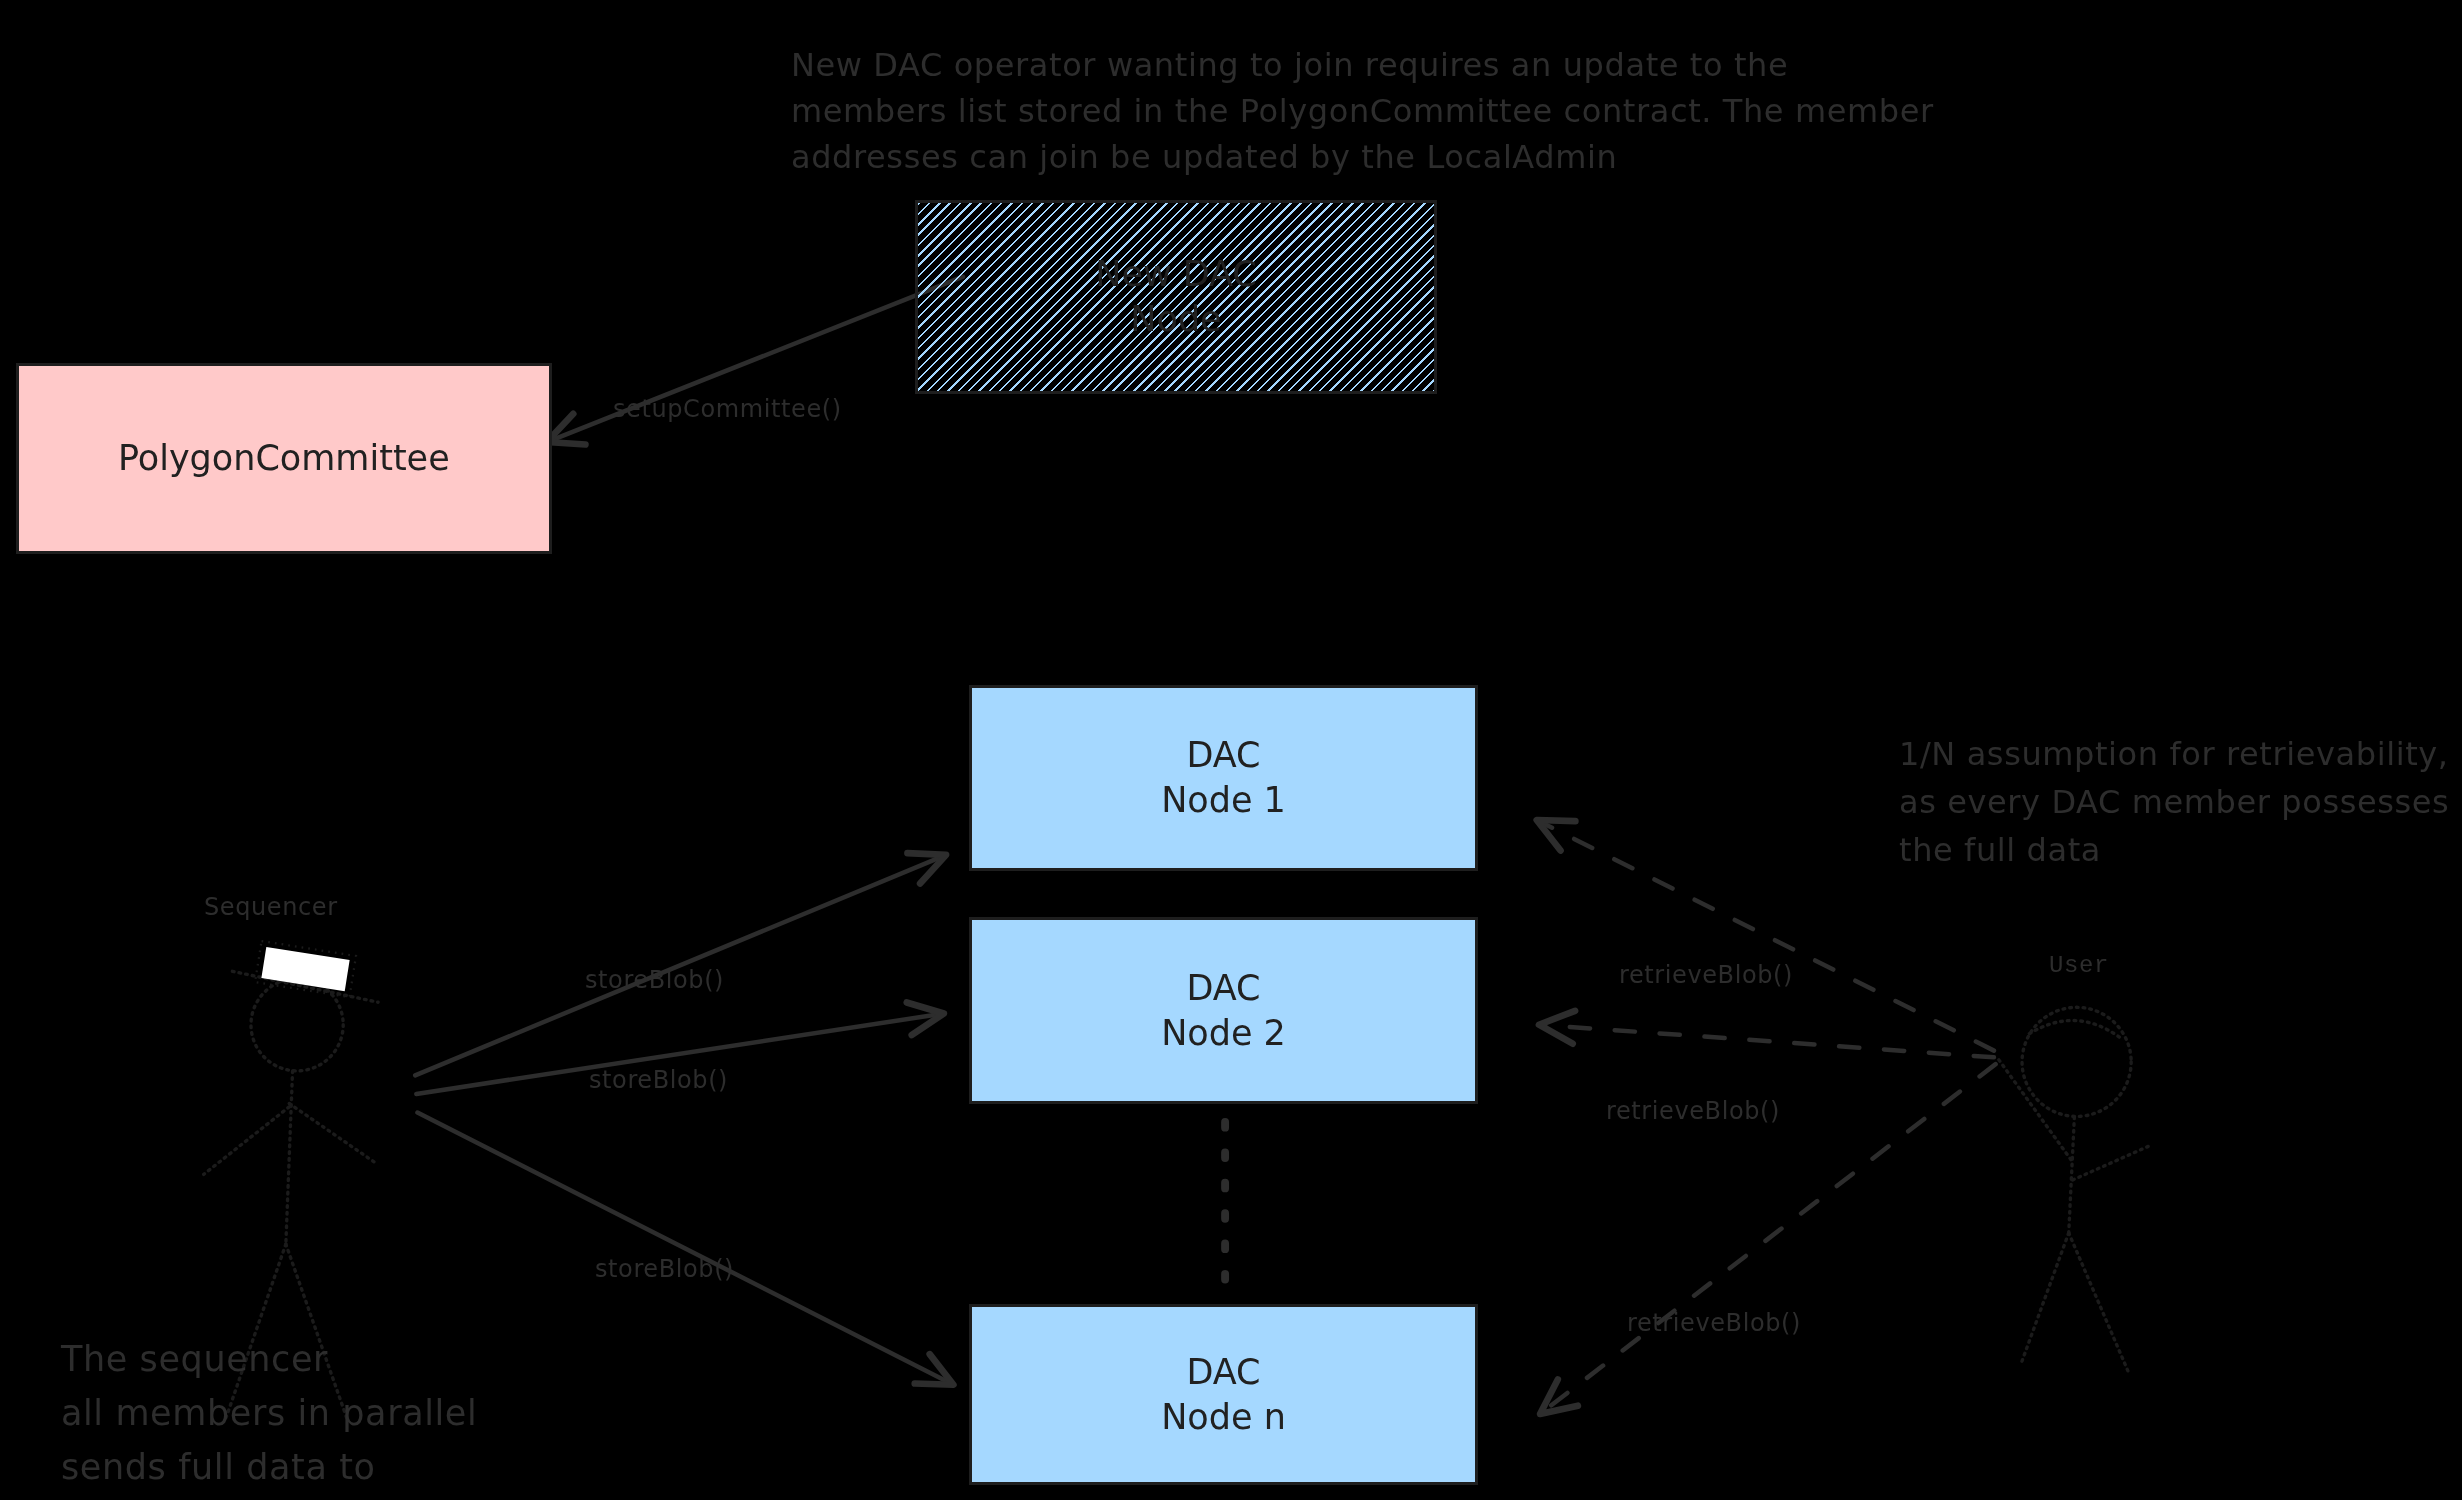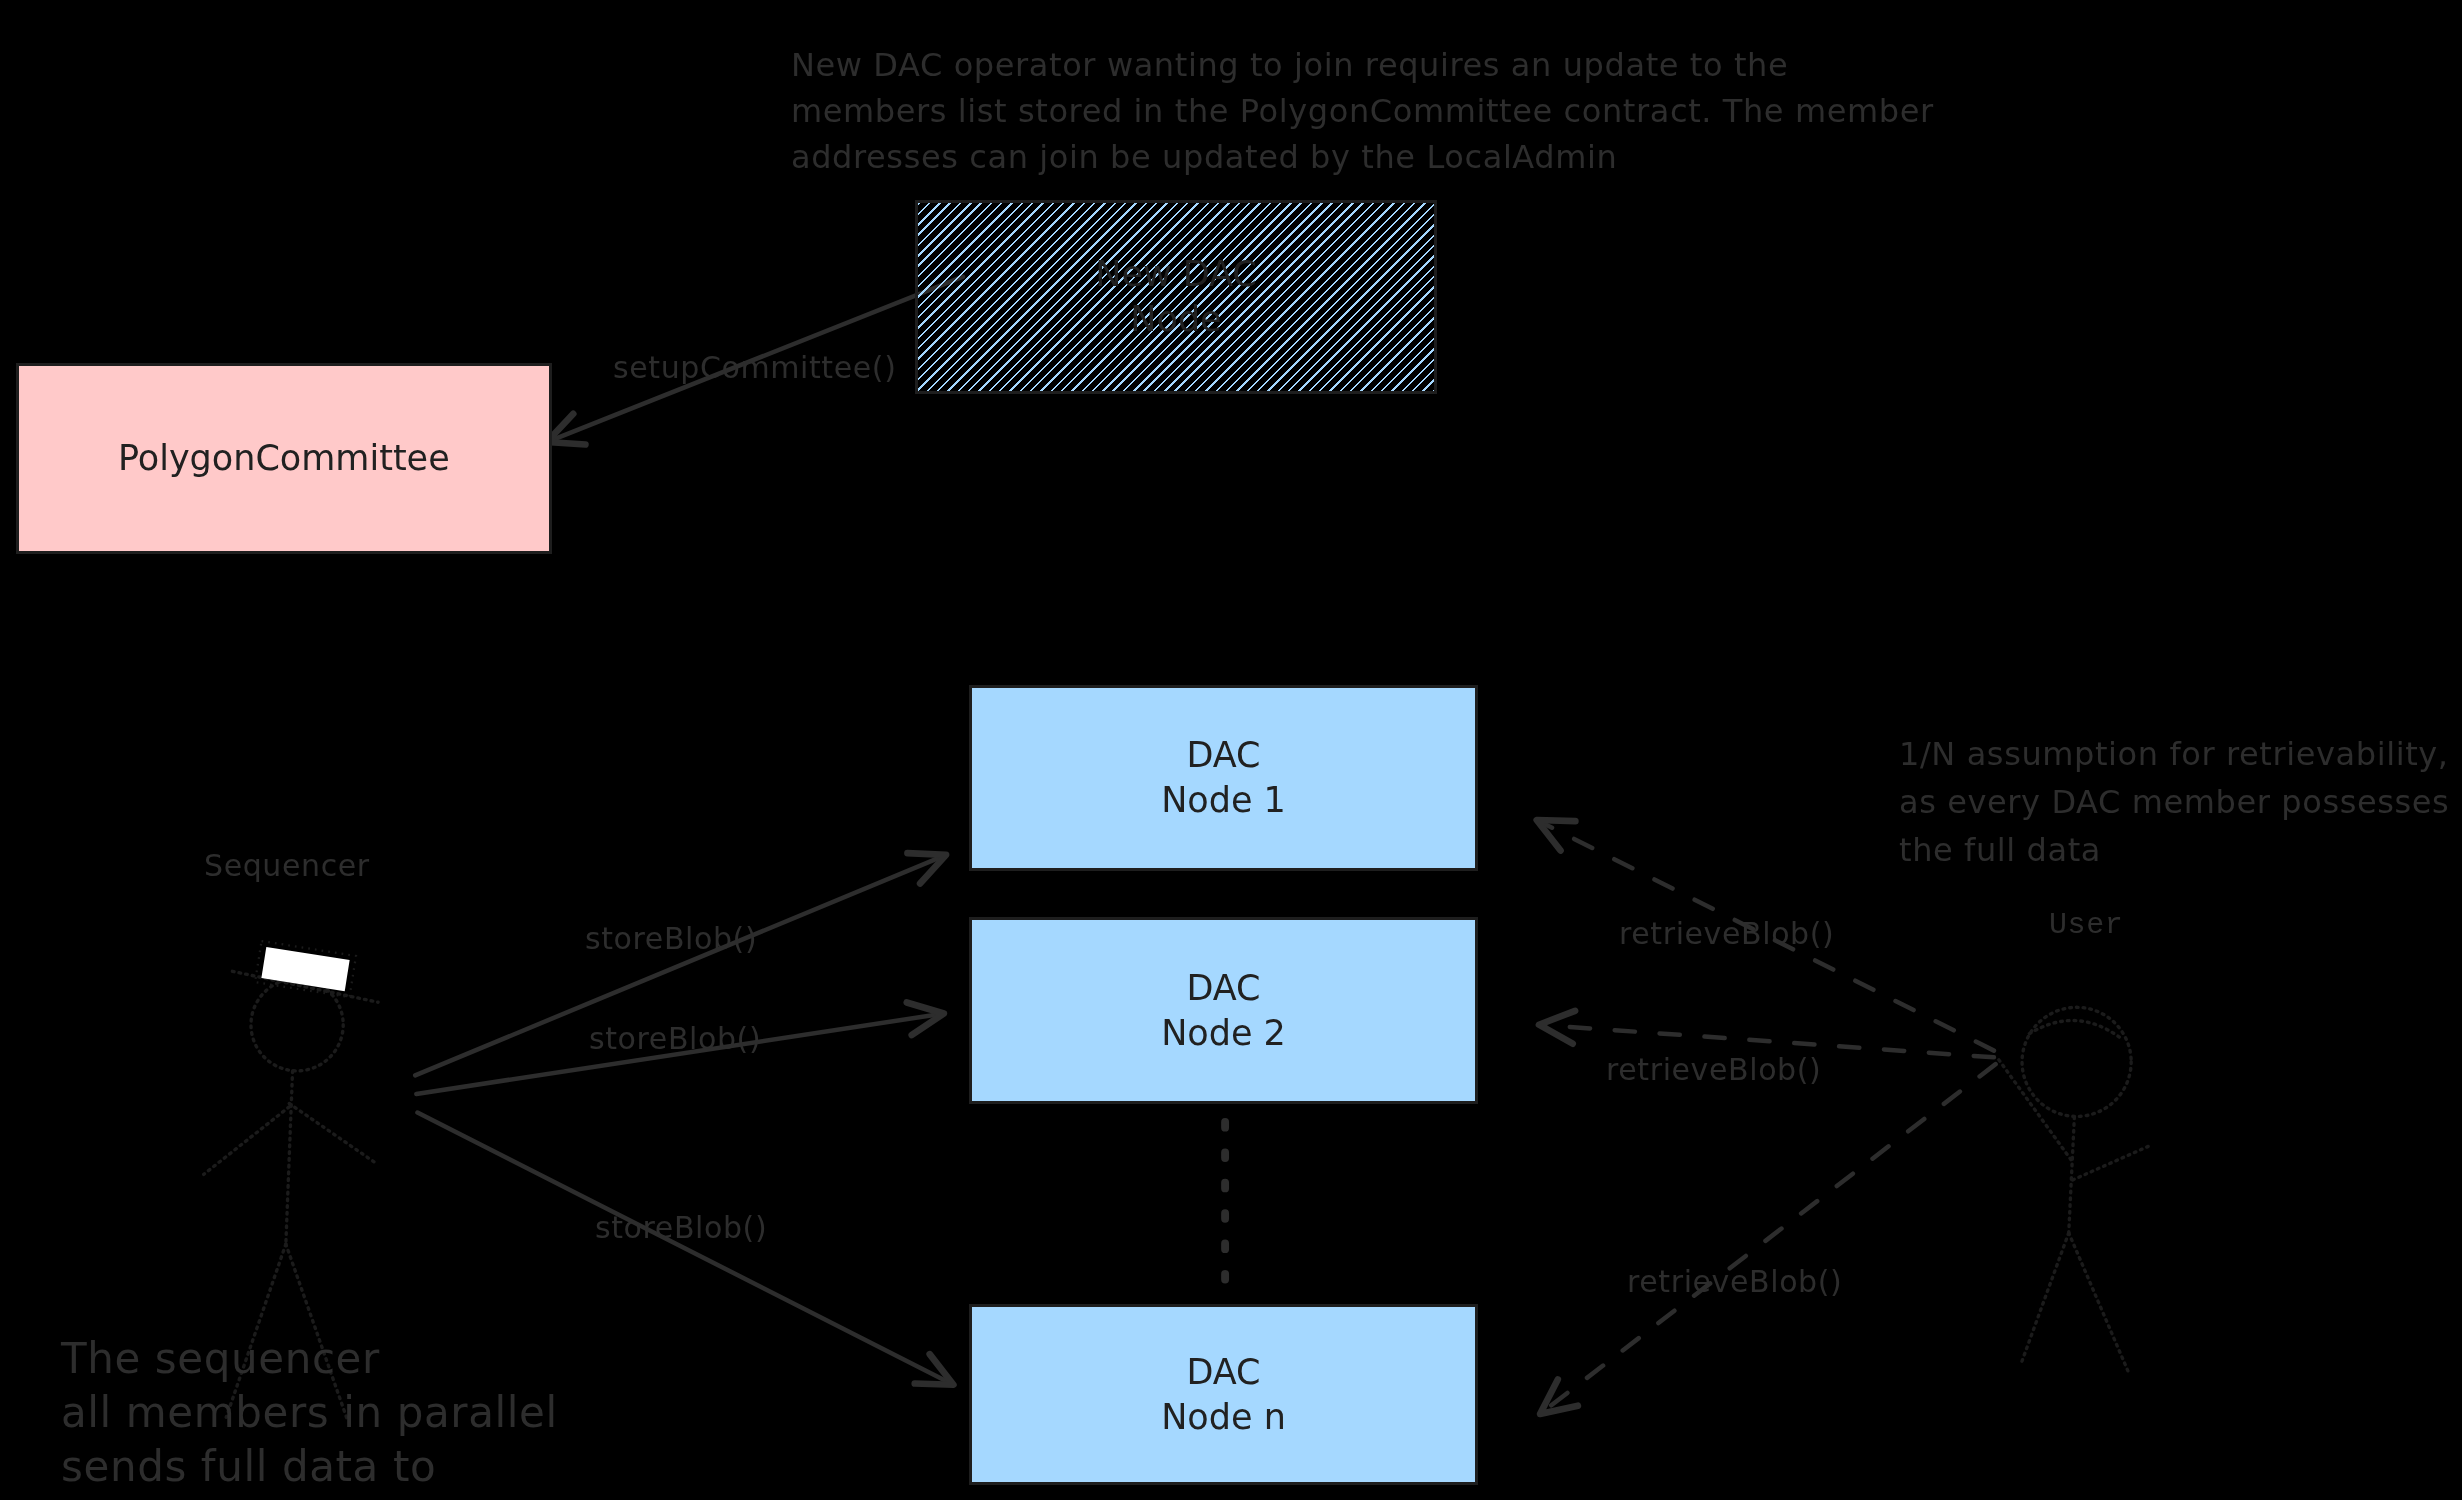--- a/index.html
+++ b/index.html
@@ -15,23 +15,24 @@
     position:absolute;
     color:var(--note-text,#2d2d2d);
     font-size:32px;line-height:46px;
     white-space:nowrap;
     letter-spacing:0.6px;
     margin-top:32px;
   }
   .lbl{
     position:absolute;
     color:var(--note-text,#2d2d2d);
-    font-size:30px;line-height:36px;
+    font-size:24px;line-height:36px;
     white-space:nowrap;
     letter-spacing:0.6px;
+    margin-top:41px;
   }
   .box{
     position:absolute;
     border:3.4px solid var(--box-border,#1e1e1e);
     box-sizing:border-box;
     display:flex;flex-direction:column;
     align-items:center;justify-content:center;
     color:var(--box-text,#212121);
     font-size:35px;line-height:45px;
     text-align:center;
@@ -122,21 +123,21 @@
     <div>members list stored in the PolygonCommittee contract. The member</div>
     <div>addresses can join be updated by the LocalAdmin</div>
   </div>
 
   <div class="note" style="left:1899px;top:698px;line-height:48px;">
     <div>1/N assumption for retrievability,</div>
     <div>as every DAC member possesses</div>
     <div>the full data</div>
   </div>
 
-  <div class="note" style="left:61px;top:1300px;font-size:42px;line-height:54px;">
+  <div class="note" style="left:61px;top:1300px;font-size:35px;line-height:54px;">
     <div>The sequencer</div>
     <div>all members in parallel</div>
     <div>sends full data to</div>
   </div>
 
   <div class="lbl" style="left:613px;top:350px;">setupCommittee()</div>
 
   <div class="lbl" style="left:585px;top:921px;">storeBlob()</div>
   <div class="lbl" style="left:589px;top:1021px;">storeBlob()</div>
   <div class="lbl" style="left:595px;top:1210px;">storeBlob()</div>

